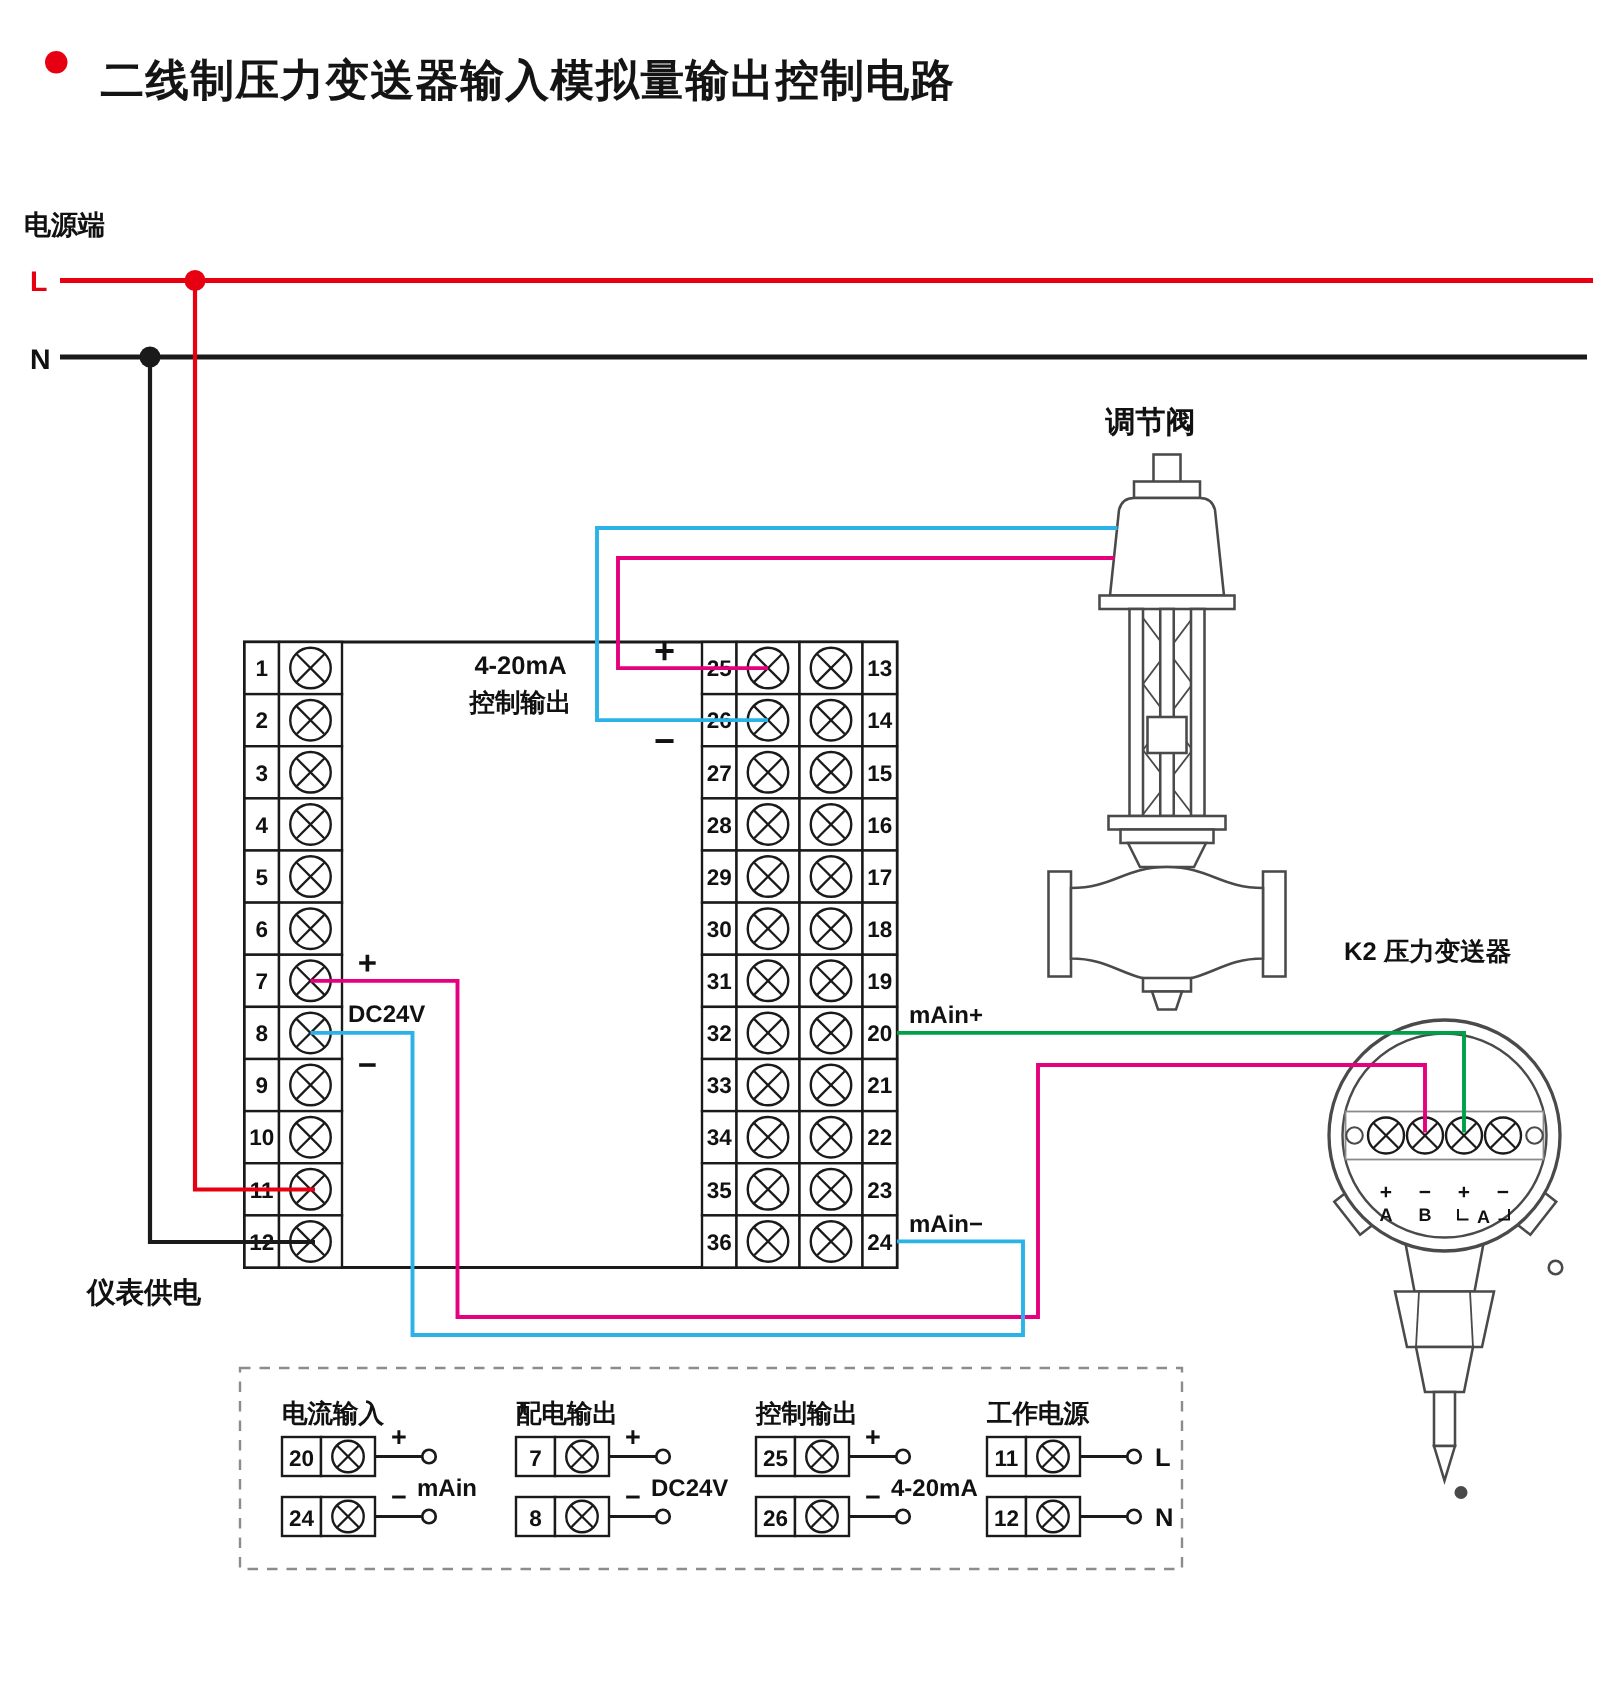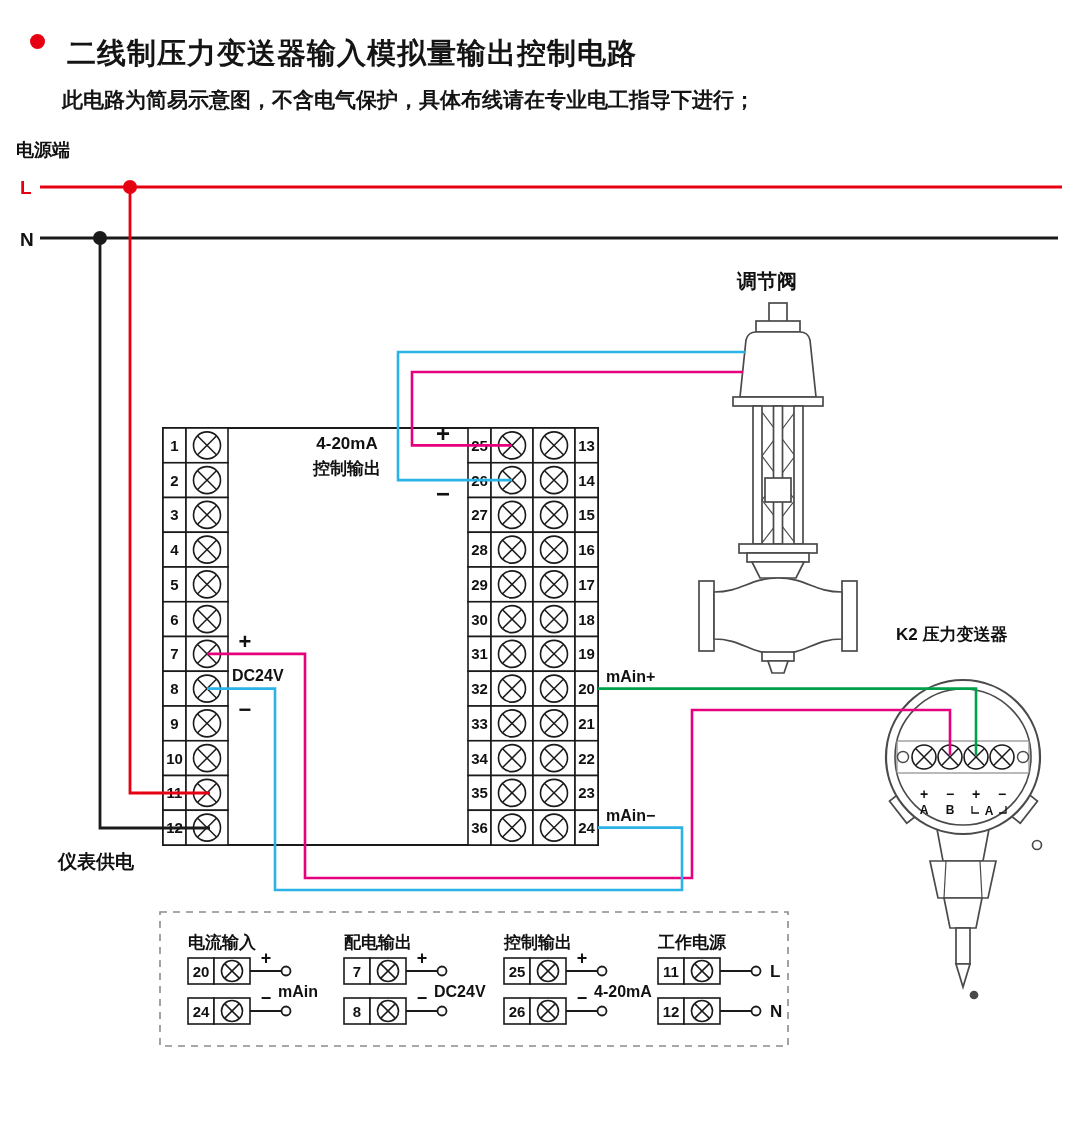--- a/index.html
+++ b/index.html
@@ -538,16 +538,15 @@
       <path d="M207,653.9 H305 V878 H692 V710 H950 V755" stroke="#e6007e"></path>
       <path d="M207,688.6 H275 V890 H682 V827.6 H598" stroke="#2bb3e8"></path>
     </g>
   </svg>
 
   <header class="header">
     <div class="title-row">
       <span class="bullet" style="background: rgb(230, 0, 18);"></span>
       <h1>二线制压力变送器输入模拟量输出控制电路</h1>
     </div>
-    <p class="subtitle">此电路为简易示意图，不含电气保护，具体布线请在专业电工指导下进行；</p>
   </header>
 
 </div>
 
 </body></html>

